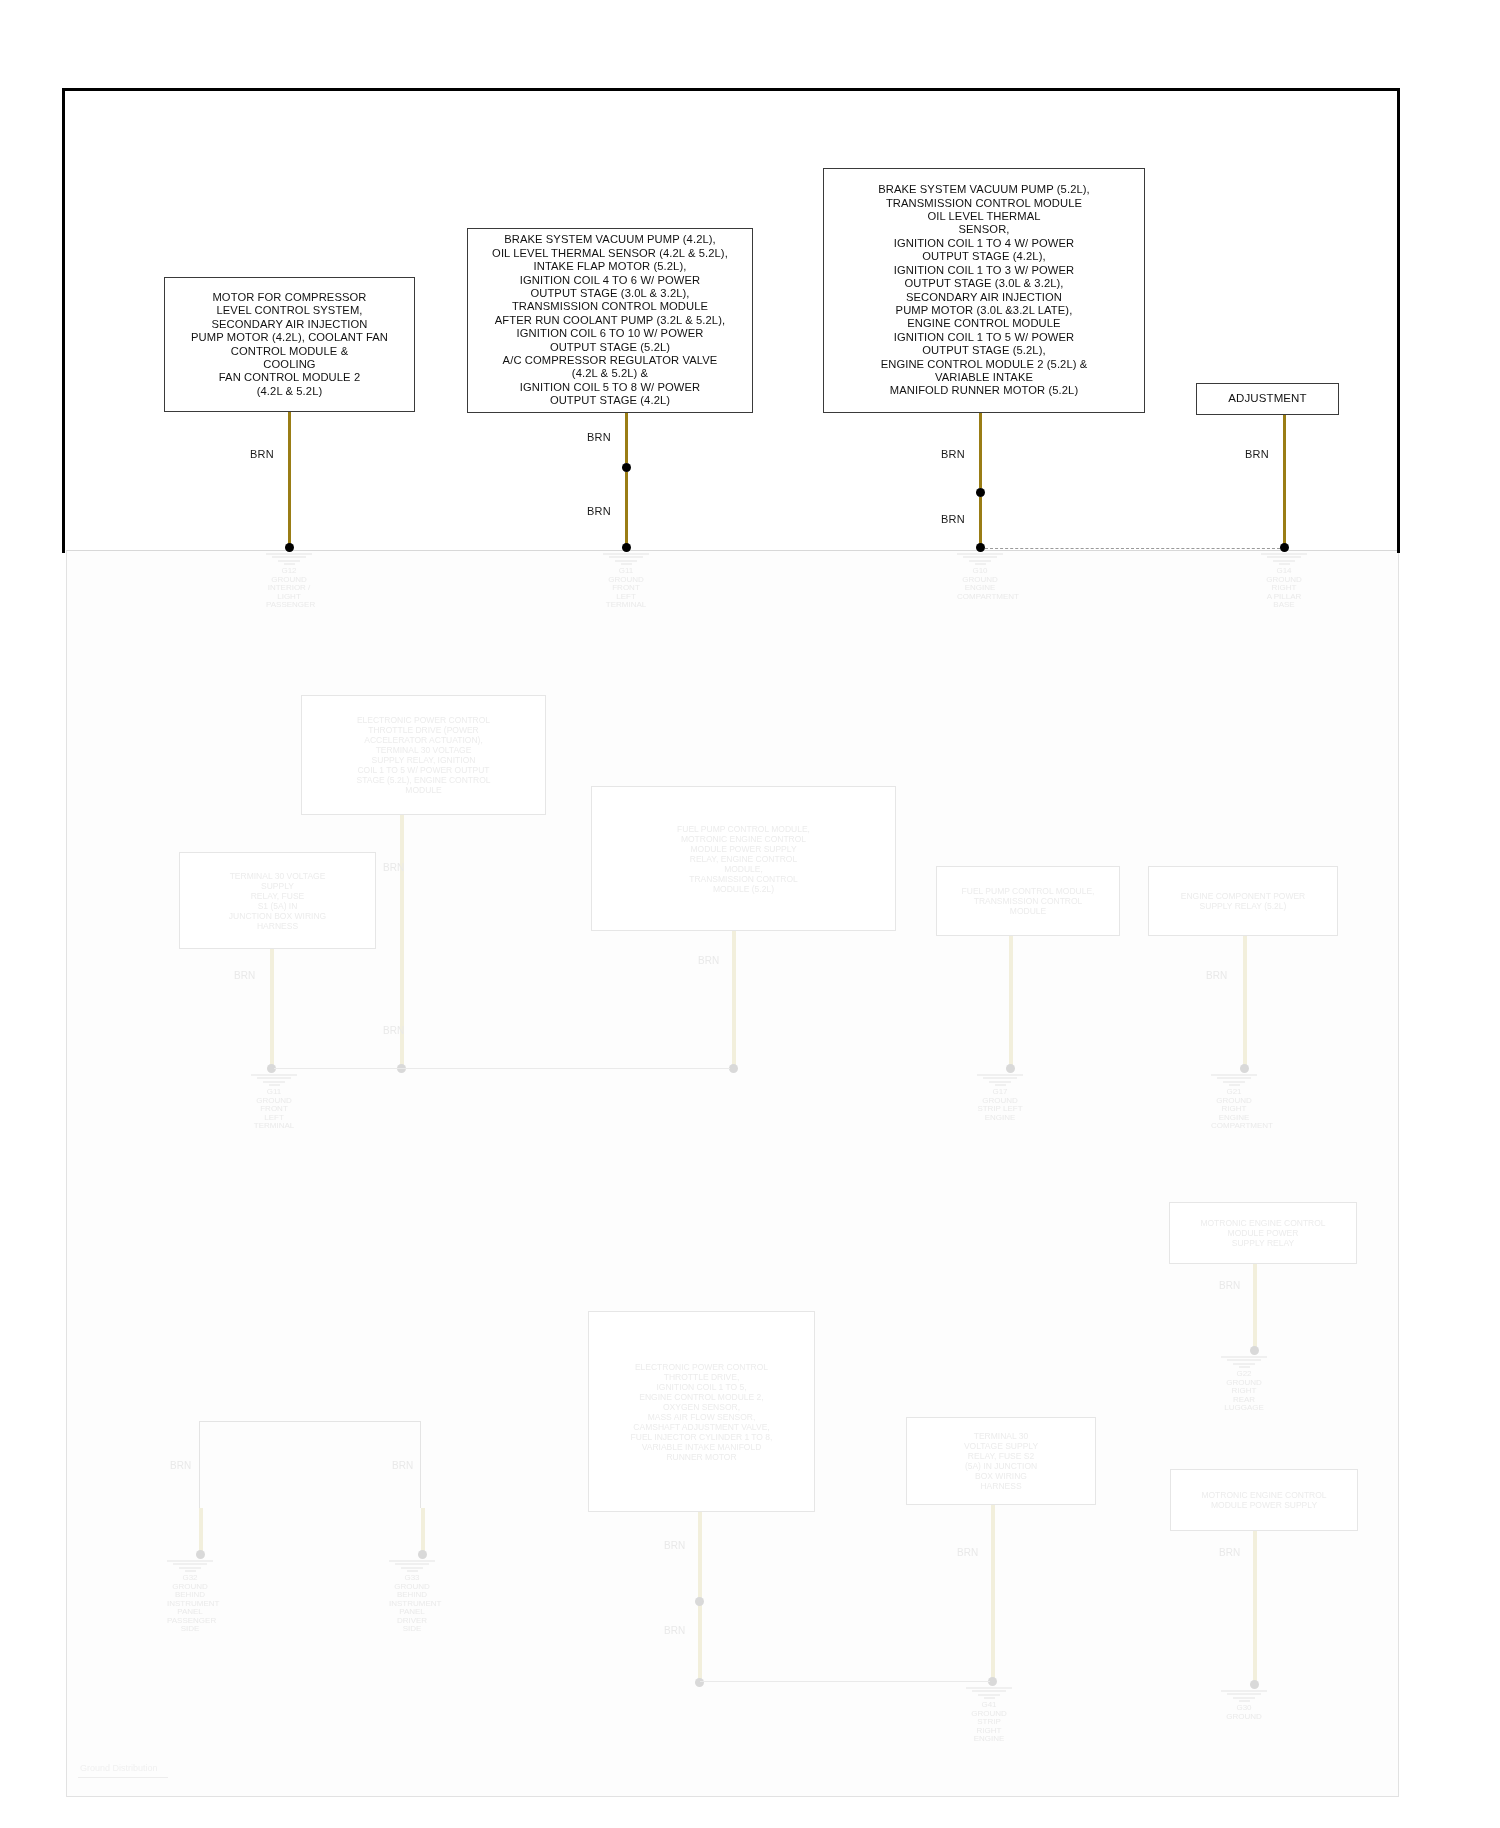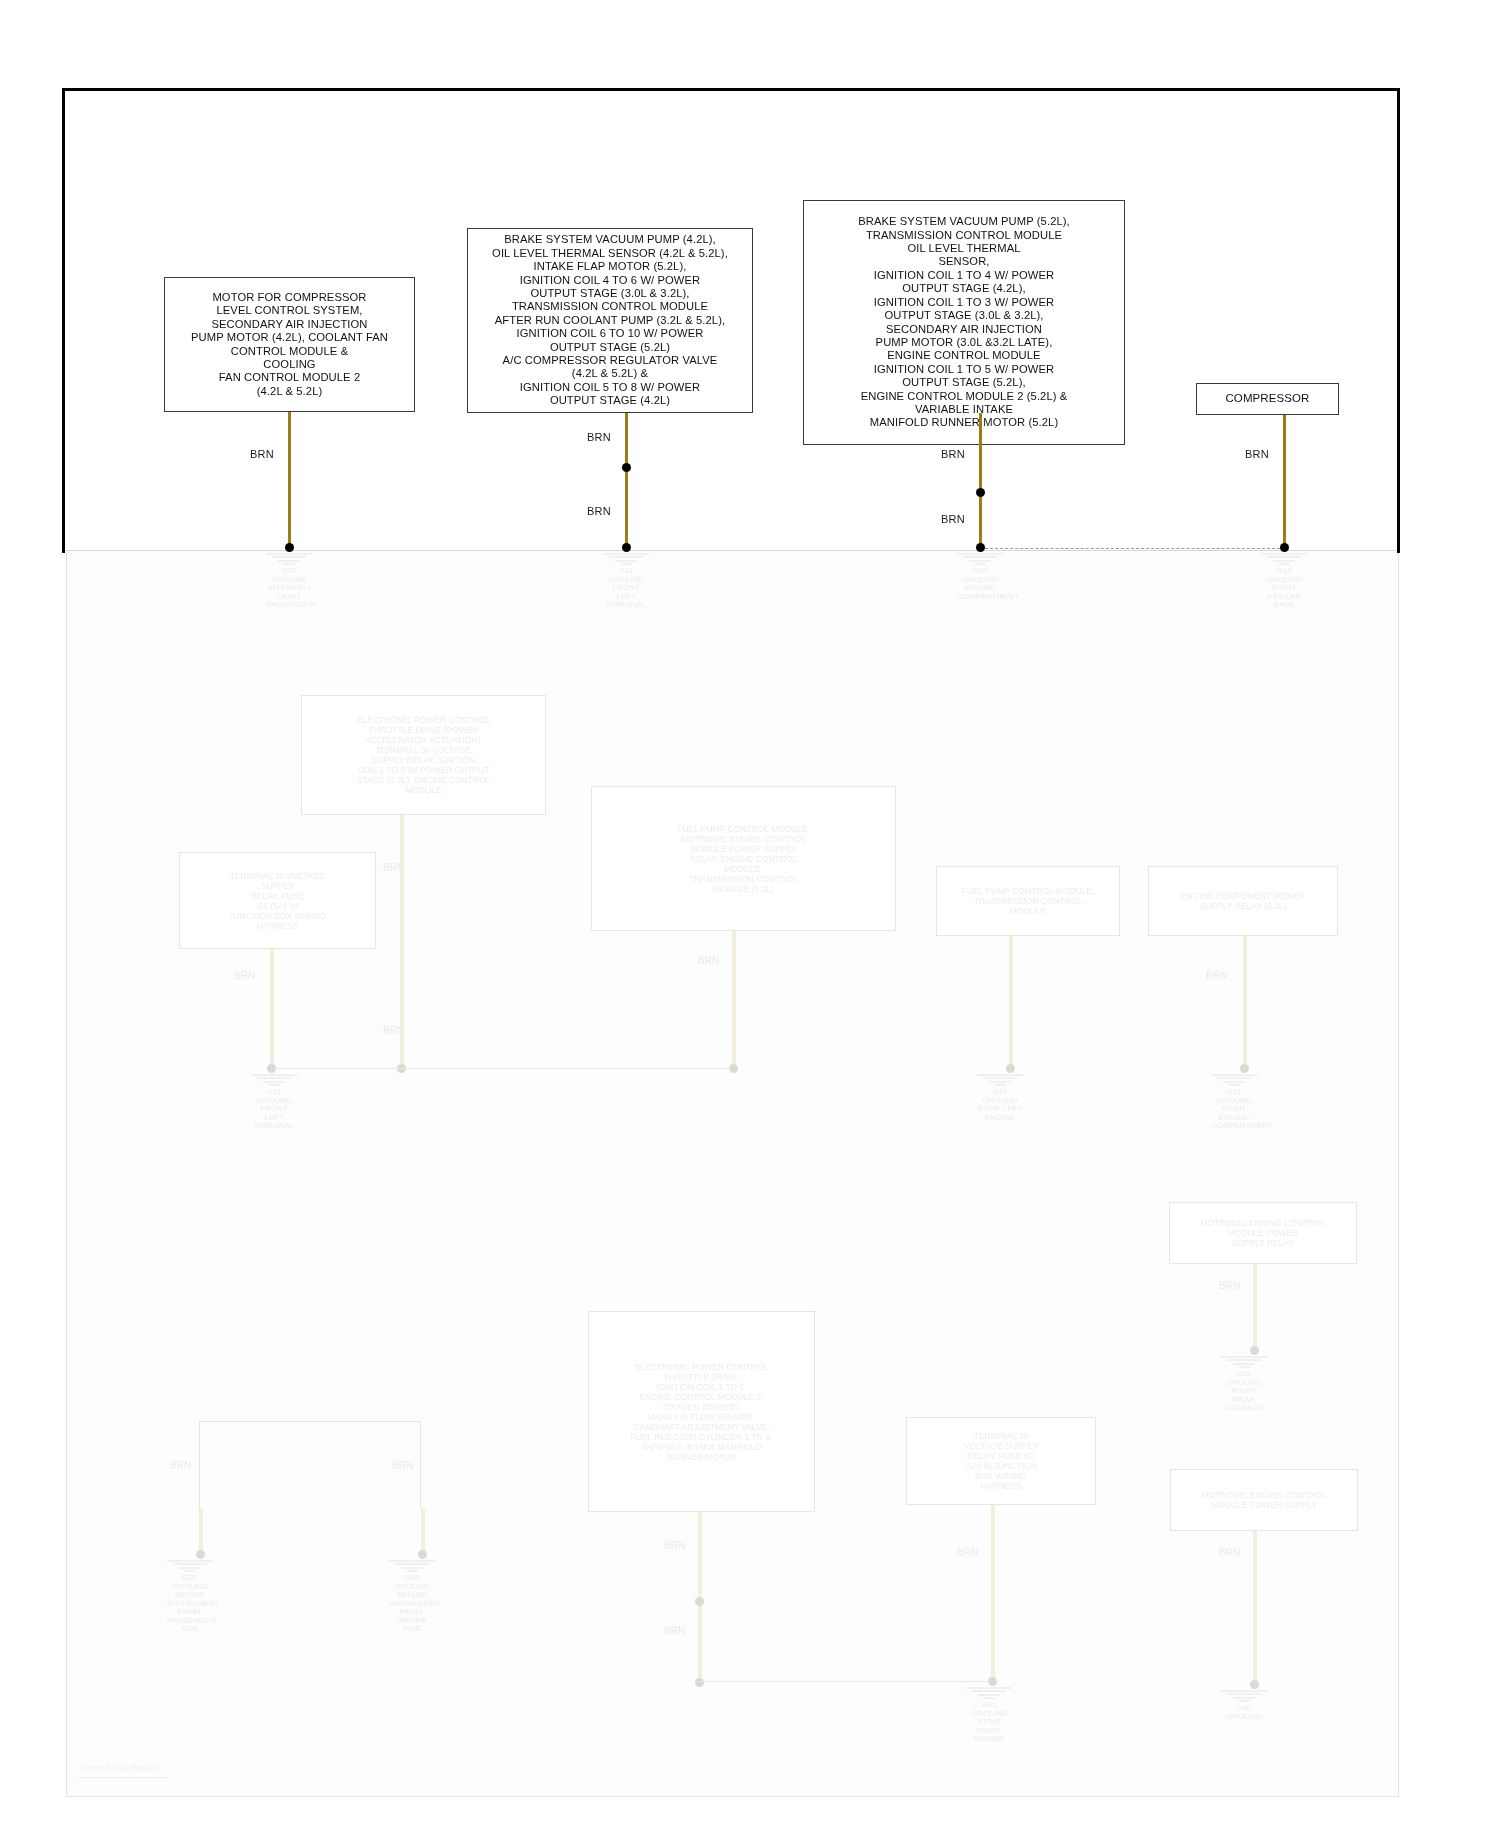--- a/index.html
+++ b/index.html
@@ -204,41 +204,41 @@
 TRANSMISSION CONTROL MODULE
 AFTER RUN COOLANT PUMP (3.2L &amp; 5.2L),
 IGNITION COIL 6 TO 10 W/ POWER
 OUTPUT STAGE (5.2L)
 A/C COMPRESSOR REGULATOR VALVE
 (4.2L &amp; 5.2L) &amp;
 IGNITION COIL 5 TO 8 W/ POWER
 OUTPUT STAGE (4.2L)</div>
   </div>
 
-  <div class="cbox" style="left:803px; top:168px; width:322px; height:245px;margin-top:32px;">
+  <div class="cbox" style="left:823px; top:168px; width:322px; height:245px;">
     <div class="inner" style="white-space:pre-line;">BRAKE SYSTEM VACUUM PUMP (5.2L),
 TRANSMISSION CONTROL MODULE
 OIL LEVEL THERMAL
 SENSOR,
 IGNITION COIL 1 TO 4 W/ POWER
 OUTPUT STAGE (4.2L),
 IGNITION COIL 1 TO 3 W/ POWER
 OUTPUT STAGE (3.0L &amp; 3.2L),
 SECONDARY AIR INJECTION
 PUMP MOTOR (3.0L &amp;3.2L LATE),
 ENGINE CONTROL MODULE
 IGNITION COIL 1 TO 5 W/ POWER
 OUTPUT STAGE (5.2L),
 ENGINE CONTROL MODULE 2 (5.2L) &amp;
 VARIABLE INTAKE
 MANIFOLD RUNNER MOTOR (5.2L)</div>
   </div>
 
   <div class="cbox" style="left:1196px; top:383px; width:143px; height:32px; font-size:11.5px;">
-    <div class="inner">COMPRESSOR</div>
+    <div class="inner">ADJUSTMENT</div>
   </div>
 
   <div class="wire-brn" style="left:288px; top:412px; height:136px;"></div>
   <div class="wlabel" style="left:250px; top:448px;">BRN</div>
   <div class="node" style="left:285px; top:543px;"></div>
 
   <div class="wire-brn" style="left:625px; top:413px; height:50px;"></div>
   <div class="wlabel" style="left:587px; top:431px;">BRN</div>
   <div class="node" style="left:622px; top:463px;"></div>
   <div class="wire-brn" style="left:625px; top:472px; height:76px;"></div>

